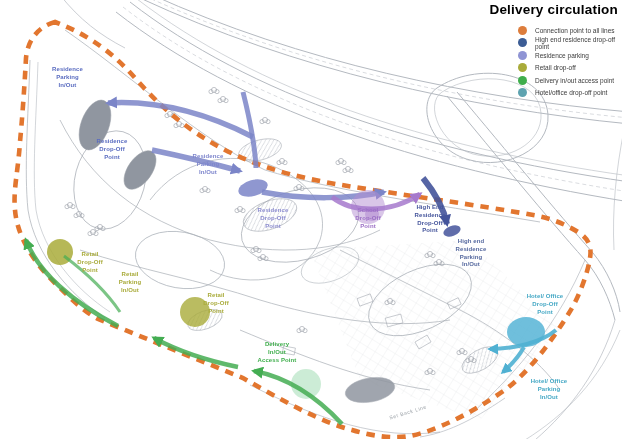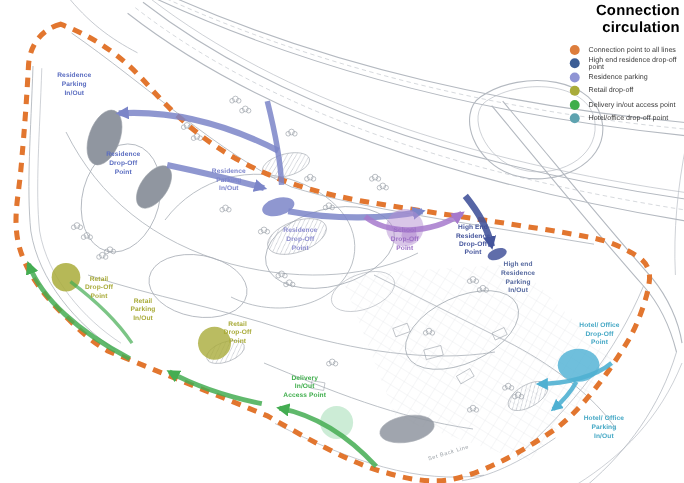--- a/index.html
+++ b/index.html
@@ -215,21 +215,21 @@
 In/Out</div>
   <div class="mlabel" style="left: 192px; top: 292px; width: 48px; color: rgb(169, 171, 58);">Retail
 Drop-Off
 Point</div>
   <div class="mlabel" style="left: 246px; top: 341px; width: 62px; color: rgb(63, 174, 76);">Delivery
 In/Out
 Access Point</div>
   <div class="mlabel setback" style="left: 383px; top: 409px; width: 50px; color: rgb(154, 160, 166);">Set Back Line</div>
 
   <div class="legend">
-    <div class="legend-title">Connection circulation</div>
+    <div class="legend-title">Delivery circulation</div>
     <div class="legend-items">
       <div class="legend-row">
         <span class="dot" style="background-color: rgb(221, 125, 60);"></span>
         <span class="legend-label">Connection point to all lines</span>
       </div>
       <div class="legend-row">
         <span class="dot" style="background-color: rgb(60, 93, 149);"></span>
         <span class="legend-label">High end residence drop-off point</span>
       </div>
       <div class="legend-row">

